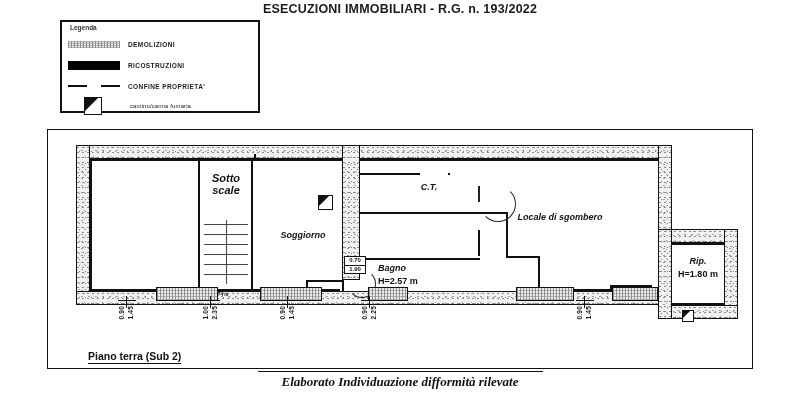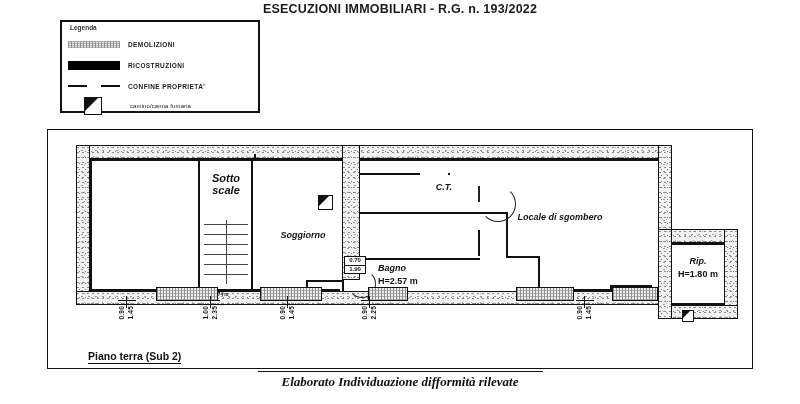--- a/index.html
+++ b/index.html
@@ -280,21 +280,21 @@
 
     <div class="room-lab small" style="left:154px;top:42px;width:48px;">
       <span>Sotto</span>
       <span style="display:block;font-style:italic;font-weight:700;">scale</span>
     </div>
 
     <div class="room-lab" style="left:212px;top:100px;width:86px;">
       <span>Soggiorno</span>
     </div>
 
-    <div class="room-lab" style="left:358px;top:52px;width:46px;text-align:right;">
+    <div class="room-lab" style="left:358px;top:52px;width:46px;">
       <span>C.T.</span>
     </div>
 
     <div class="room-lab" style="left:330px;top:133px;width:74px;text-align:left;">
       <span>Bagno</span>
       <span class="h">H=2.57 m</span>
     </div>
 
     <div class="room-lab" style="left:432px;top:82px;width:160px;">
       <span>Locale di sgombero</span>

